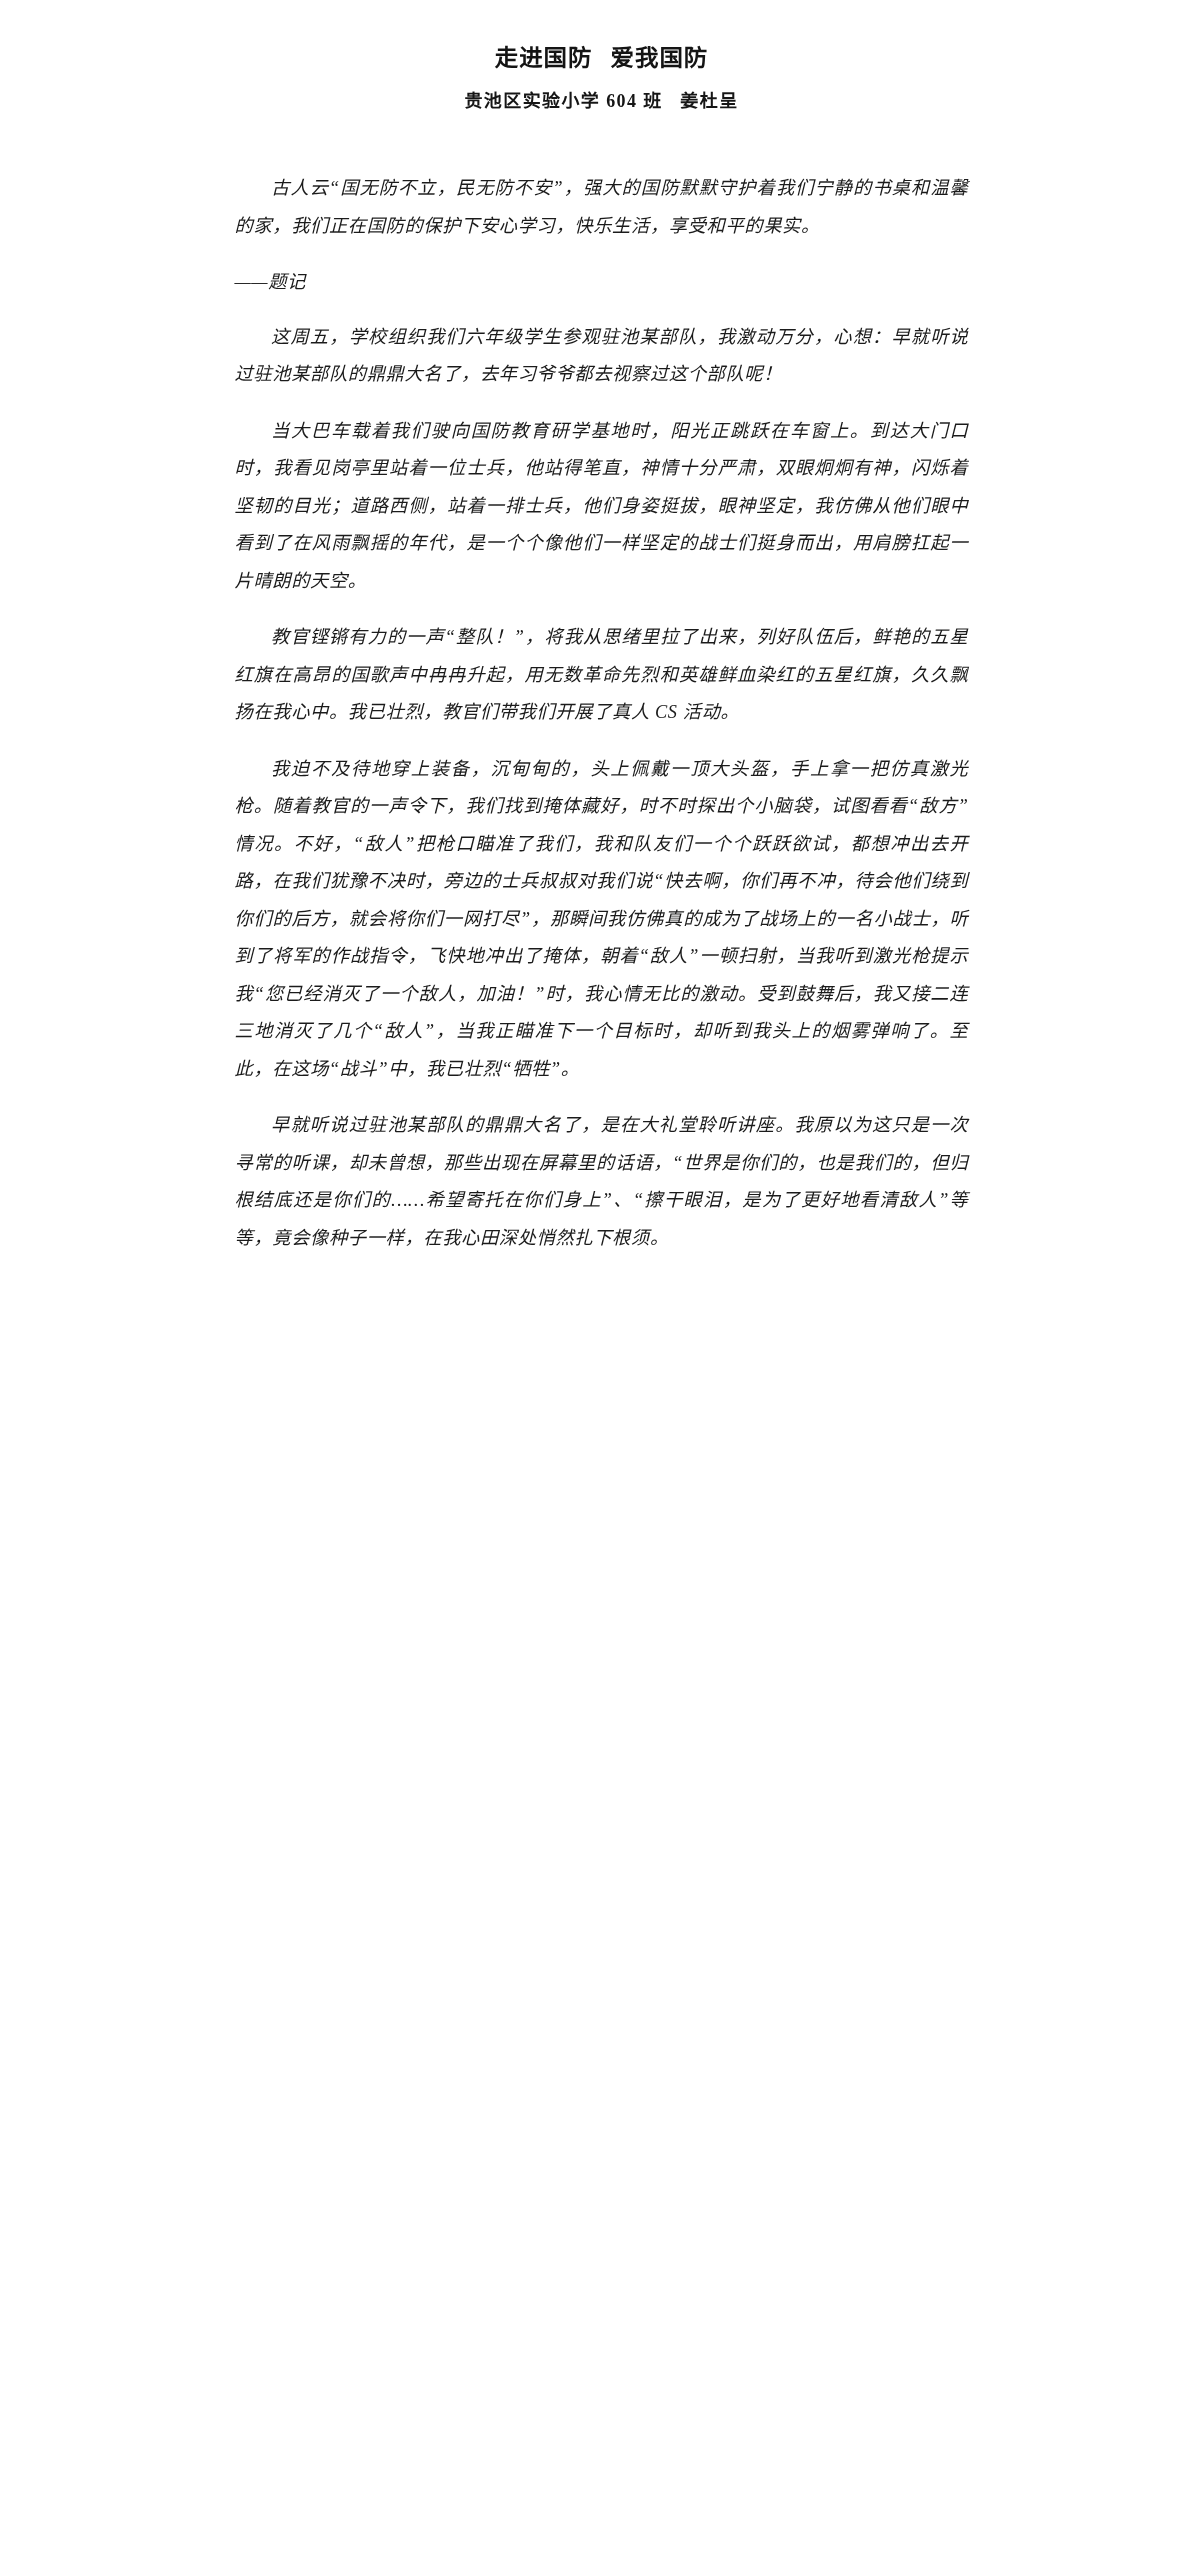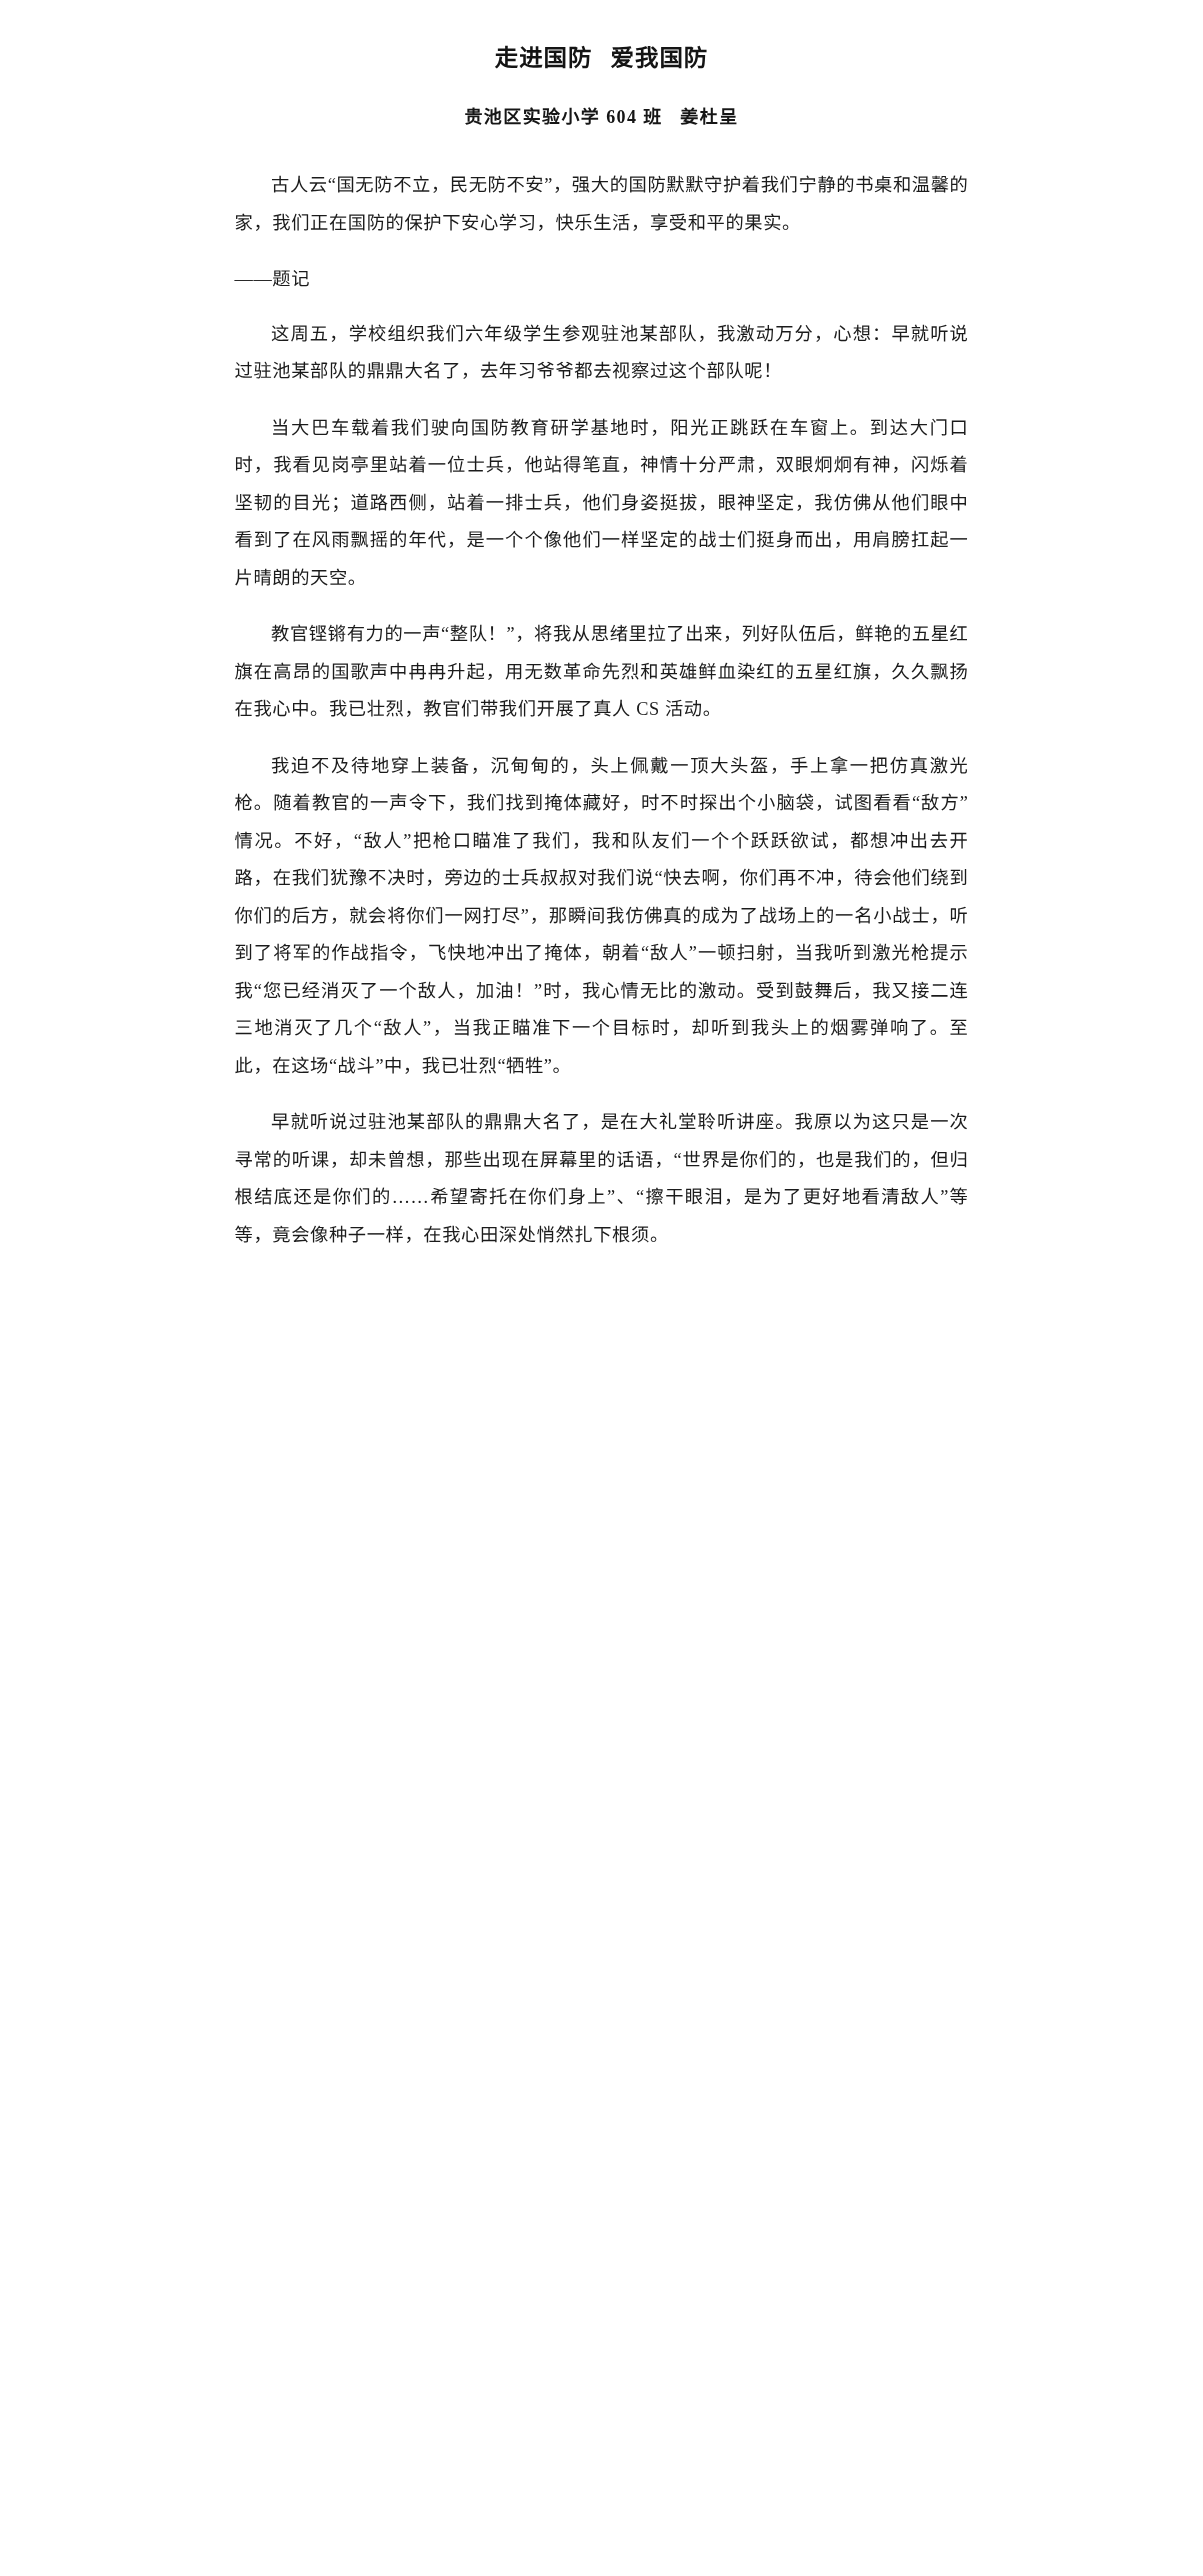--- a/index.html
+++ b/index.html
@@ -39,26 +39,27 @@
     line-height: 1.5;
     white-space: pre;
   }
   .doc-byline {
     text-align: center;
     font-family: "Liberation Serif", "DejaVu Serif", serif;
     font-size: 18px;
     font-weight: 700;
     letter-spacing: 1.4px;
     color: #161616;
-    margin: 28px 0 0 0;
+    margin: 12px 0 0 0;
     line-height: 1.5;
     white-space: pre;
   }
   .body-text {
-    margin-top: 36px;
+    margin-top: 55px;
+    font-style: italic;
   }
   p.para {
     font-family: "Liberation Serif", "DejaVu Serif", serif;
     font-size: 18.3px;
     line-height: 2.05;
     letter-spacing: 0.6px;
     text-align: justify;
     text-justify: inter-ideograph;
     text-indent: 2em;
     margin: 0 0 19px 0;

